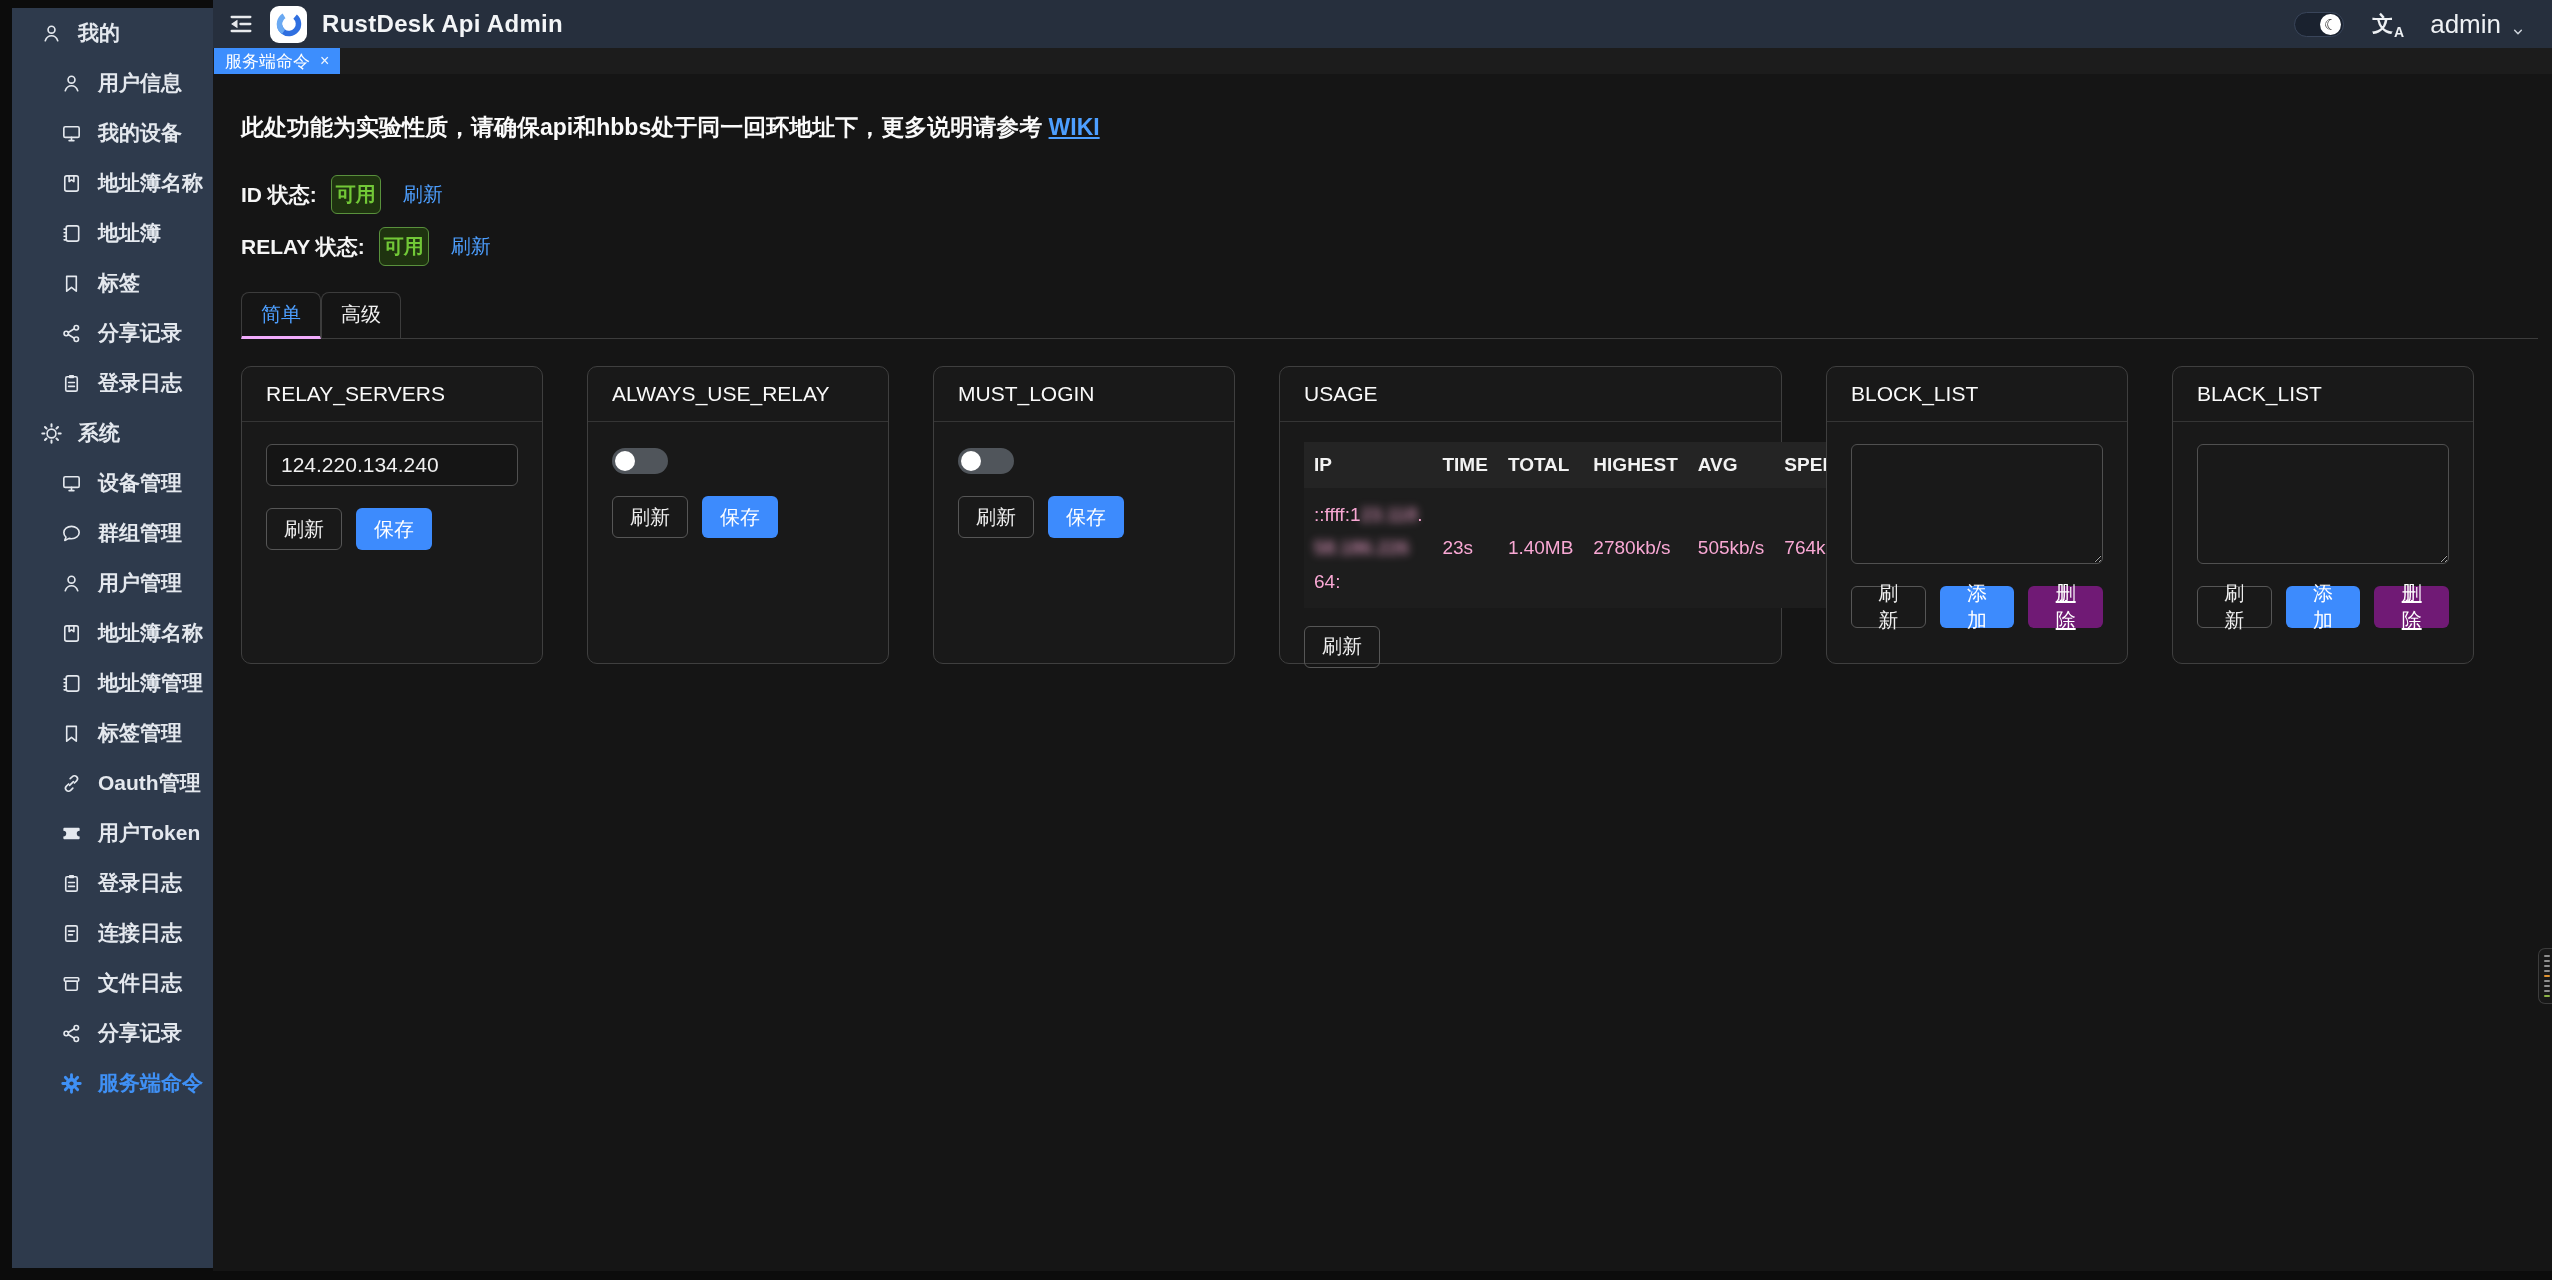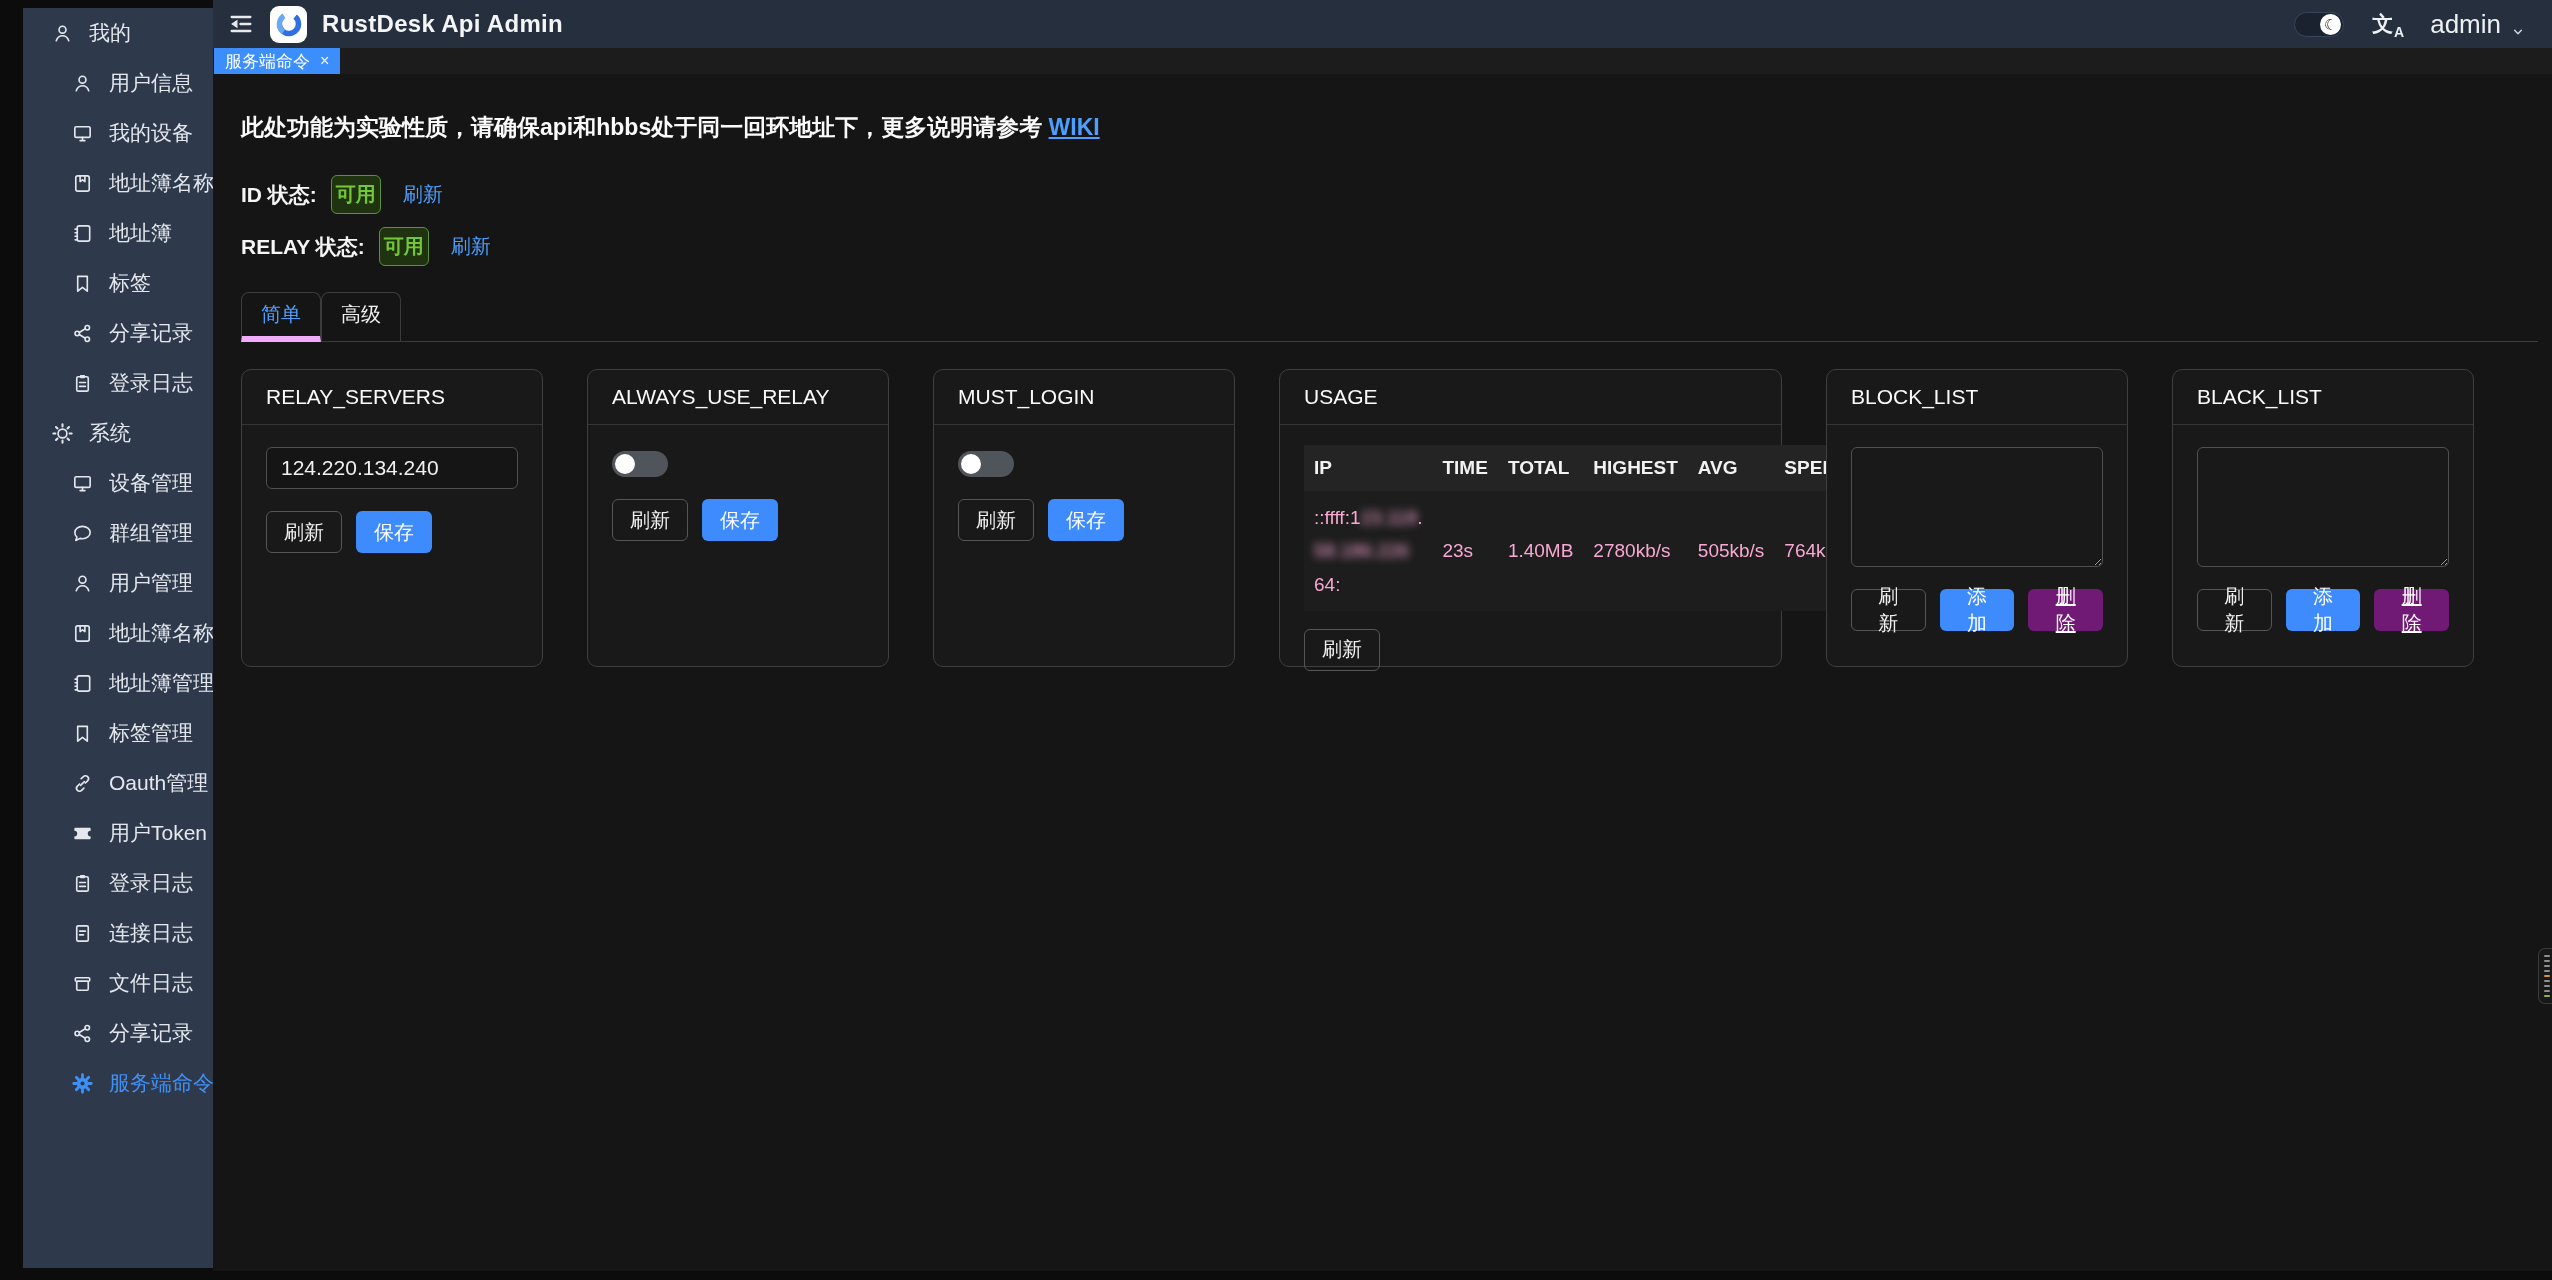--- a/index.html
+++ b/index.html
@@ -4,21 +4,21 @@
 <style>
   * { box-sizing: border-box; }
   html,body { margin:0; padding:0; }
   body {
     width:2552px; height:1280px; overflow:hidden; position:relative;
     background:#0c0c0c;
     font-family:"Liberation Sans","DejaVu Sans",sans-serif;
     color:#e8eaed;
   }
   
-  .sidebar { position:absolute; left:23px; top:8px; width:246px; height:1260px; background:#2e3a4c; overflow:hidden; }
+  .sidebar { position:absolute; left:12px; top:8px; width:246px; height:1260px; background:#2e3a4c; overflow:hidden;font-weight:bold; }
   .side-item { display:flex; align-items:center; height:50px; gap:15px; padding-left:28px; font-size:21px; color:#e4e8ee; cursor:pointer; white-space:nowrap; }
   .side-item.sub { padding-left:48px; }
   .side-item.active { color:#3f90f5; }
   .ic-box { width:23px; height:23px; flex:none; display:flex; align-items:center; justify-content:center; }
   .ic-box svg { width:23px; height:23px; stroke:currentColor; fill:none; stroke-width:1.7; stroke-linecap:round; stroke-linejoin:round; }
   .chev { margin-left:auto; margin-right:20px; width:18px; height:18px; opacity:.85; }
   .chev svg { width:18px; height:18px; stroke:currentColor; fill:none; stroke-width:2; stroke-linecap:round; stroke-linejoin:round; }
   
   .header { position:absolute; left:213px; top:0; right:0; height:48px; background:#262f3d; display:flex; align-items:center; padding:0 26px 0 14px; gap:15px; }
   .fold { width:28px; height:28px; cursor:pointer; }
@@ -41,21 +41,21 @@
   .tab-close { font-size:16px; opacity:.92; cursor:pointer; }
   
   .content { position:absolute; left:213px; top:74px; right:0; bottom:9px; background:#151515; padding:38px 14px 0 28px; }
   .notice { font-size:23px; font-weight:700; color:#fafafa; margin-bottom:32px; }
   .notice a { color:#4d9fff; text-decoration:underline; cursor:pointer; }
   .status-row { display:flex; align-items:center; margin-bottom:13px; font-size:21px; font-weight:700; color:#f5f5f5; }
   .badge-ok { margin-left:14px; padding:5px 4px; border:1px solid #59913c; background:#1f3310; color:#72c837; border-radius:6px; font-size:20px; font-weight:700; }
   .link { color:#4d9fff; font-size:20px; margin-left:22px; font-weight:400; cursor:pointer; }
   .nav-tabs { display:flex; margin-top:26px; border-bottom:1px solid #3c3c3c; }
   .nav-tab { padding:8px 19px; font-size:20px; border:1px solid #3c3c3c; border-bottom:none; border-radius:8px 8px 0 0; color:#f0f0f0; cursor:pointer; position:relative; margin-bottom:0; }
-  .nav-tab.active { color:#4d9fff; background:#151515; margin-bottom:-1px; border-bottom:6px solid #f0abfc; }
+  .nav-tab.active { color:#4d9fff; background:#151515; margin-bottom:-1px; border-bottom:3px solid #f0abfc; }
   
   .cards { display:flex; gap:44px; margin-top:27px; }
   .card { width:302px; height:298px; background:#191919; border:1px solid #3f3f3f; border-radius:10px; flex:none; }
   .card.wide { width:503px; }
   .card-h { padding:15px 24px; border-bottom:1px solid #353535; font-size:21px; color:#fafafa; }
   .card-b { padding:22px 24px; }
   .text-input { width:100%; height:42px; background:#151515; border:1px solid #505050; border-radius:6px; color:#f0f0f0; font-size:21px; padding:0 14px; font-family:inherit; outline:none; }
   .btn-row { display:flex; gap:14px; margin-top:22px; }
   .btn { height:42px; padding:0 17px; border-radius:6px; font-size:20px; display:flex; align-items:center; justify-content:center; cursor:pointer; border:1px solid transparent; font-family:inherit; }
   .btn.outline { border-color:#565656; color:#f0f0f0; background:transparent; }

